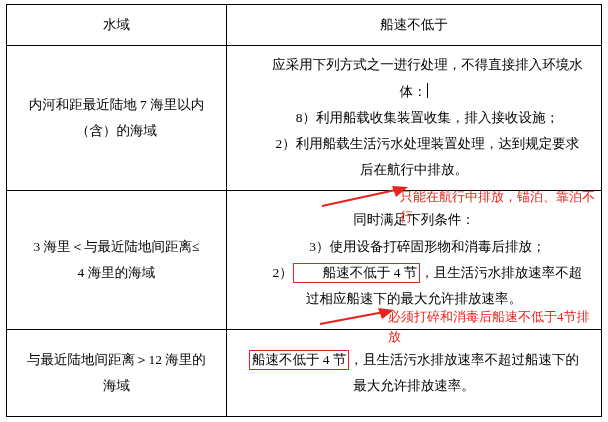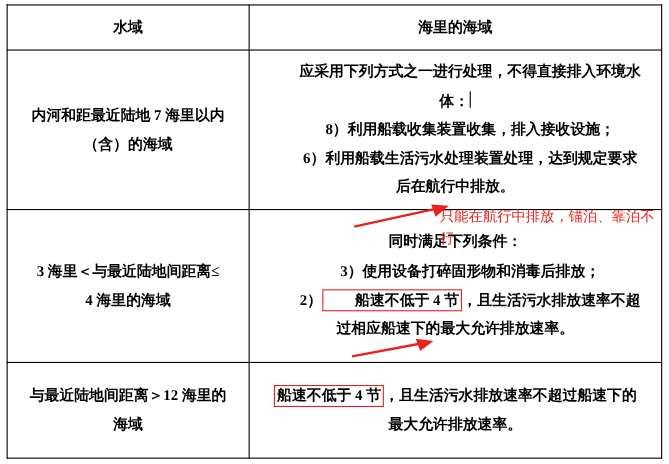--- a/index.html
+++ b/index.html
@@ -25,21 +25,20 @@
     width: 596px;
     margin: 4px 0 0 6px;
     table-layout: fixed;
   }
   table.doc-table td {
     border: 1px solid #000000;
     vertical-align: middle;
     padding: 6px 16px;
     font-size: 13.5px;
     line-height: 1.95;
-    font-weight: bold;
   }
   .col-a { width: 218px; }
   .col-b { width: 372px; }
   .hdr td {
     text-align: center;
     height: 28px;
     padding: 3px 8px;
     line-height: 1.4;
   }
   .cell-left {
@@ -93,32 +92,32 @@
 <div class="page">
 
   <table class="doc-table">
     <colgroup>
       <col class="col-a">
       <col class="col-b">
     </colgroup>
     <tbody>
       <tr class="hdr">
         <td>水域</td>
-        <td>海里的海域</td>
+        <td>船速不低于</td>
       </tr>
 
       <tr class="row-1">
         <td class="cell-left">
           <p class="para">内河和距最近陆地 7 海里以内</p>
           <p class="para">（含）的海域</p>
         </td>
         <td class="cell-left">
           <p class="para indent-first"><span>应采用下列方式之一进行处理，不得直接排入环境水体：</span><span class="caret"></span></p>
           <p class="para indent1">8）利用船载收集装置收集，排入接收设施；</p>
-          <p class="para indent1">6）利用船载生活污水处理装置处理，达到规定要求后在航行中排放。</p>
+          <p class="para indent1">2）利用船载生活污水处理装置处理，达到规定要求后在航行中排放。</p>
         </td>
       </tr>
 
       <tr class="row-2">
         <td class="cell-left">
           <p class="para">3 海里＜与最近陆地间距离≤</p>
           <p class="para">4 海里的海域</p>
         </td>
         <td class="cell-left">
           <p class="para">同时满足下列条件：</p>
@@ -138,18 +137,19 @@
       </tr>
     </tbody>
   </table>
 
   <div class="red-note note-1">只能在航行中排放，锚泊、靠泊不行</div>
   <svg class="arrow" style="left:318px; top:178px;" width="92" height="30" viewBox="0 0 92 30">
     <line x1="4" y1="24" x2="82" y2="7" stroke="#e8221c" stroke-width="2.2"></line>
     <polygon points="90,5 74,4 78,15" fill="#e8221c"></polygon>
   </svg>
 
+  <div class="red-note note-2">必须打碎和消毒后船速不低于4节排放</div>
   <svg class="arrow" style="left:318px; top:300px;" width="78" height="26" viewBox="0 0 78 26">
     <line x1="2" y1="20" x2="66" y2="8" stroke="#e8221c" stroke-width="2.2"></line>
     <polygon points="76,6 60,4 64,15" fill="#e8221c"></polygon>
   </svg>
 
 </div>
 
 </body></html>

